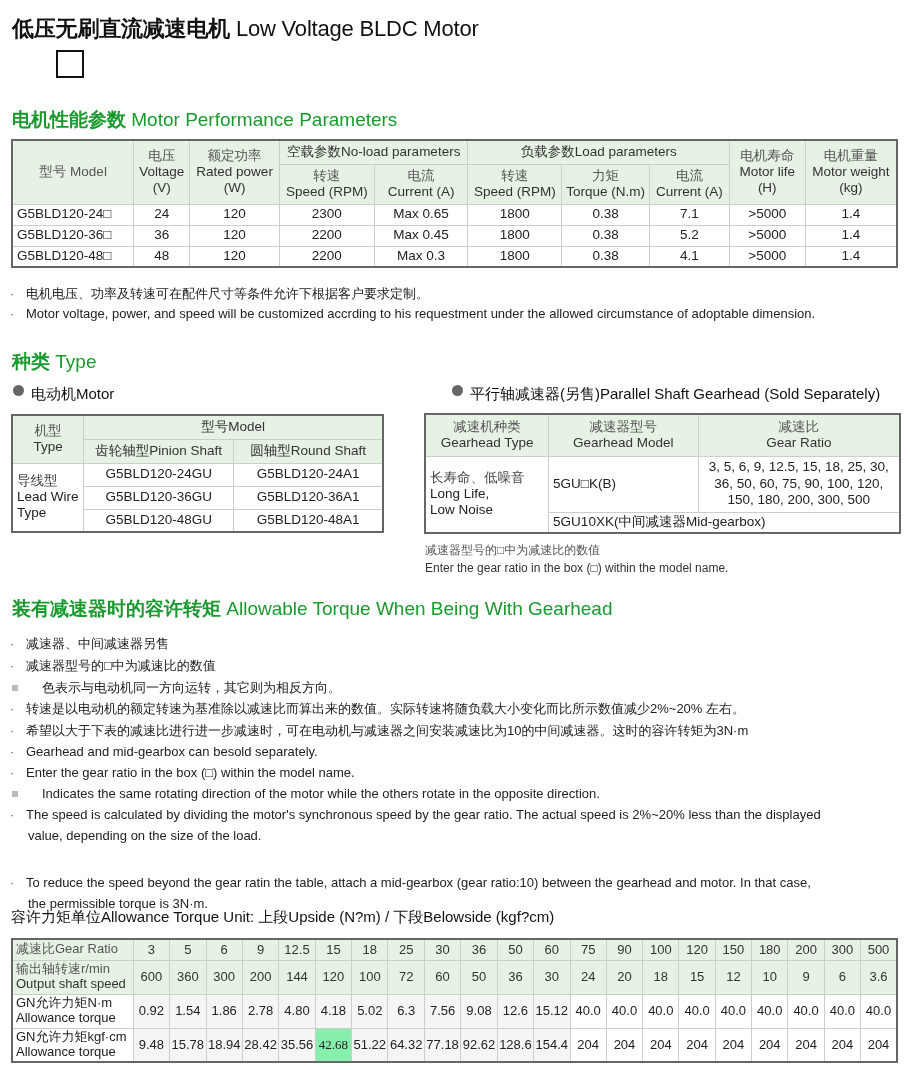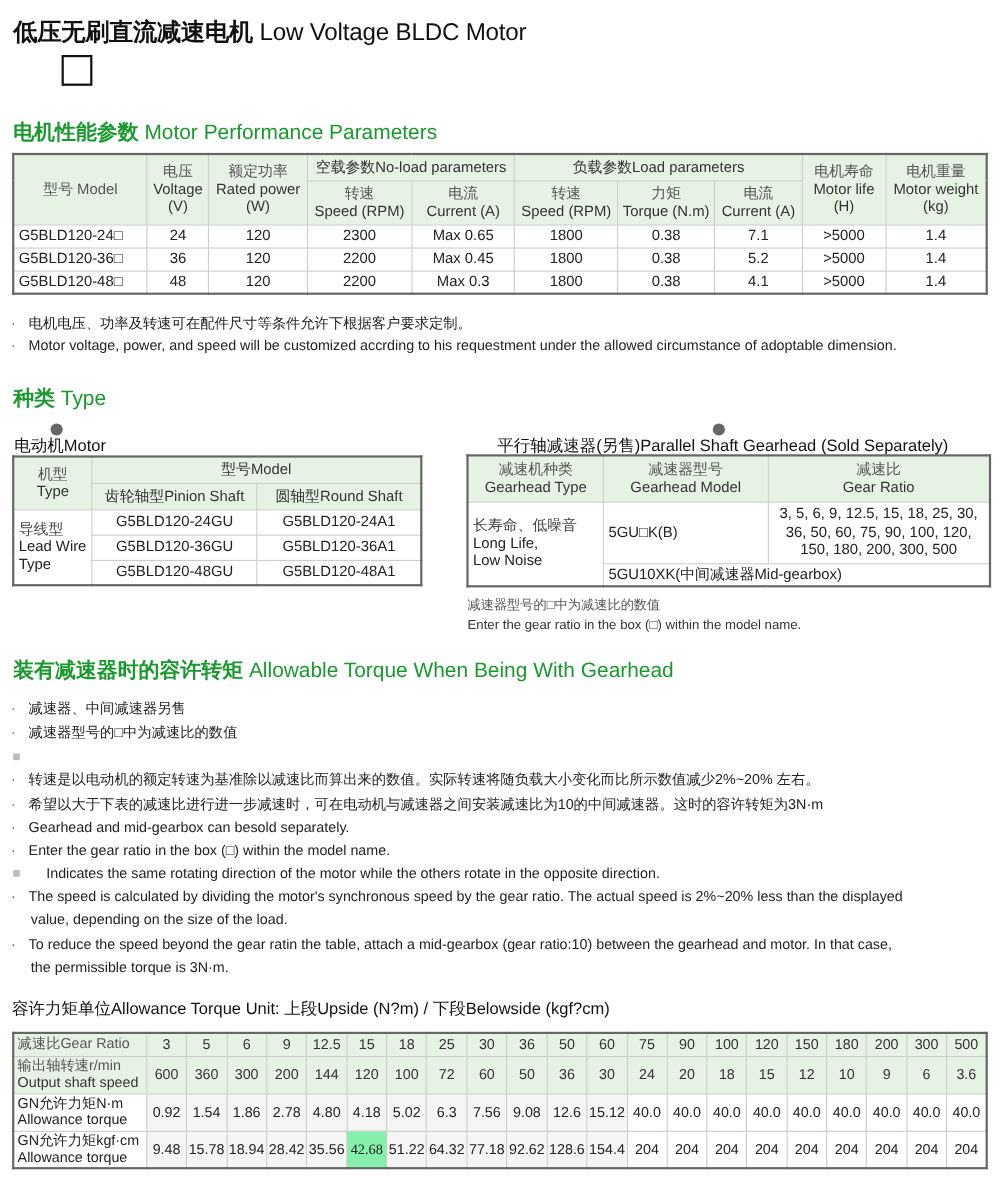--- a/index.html
+++ b/index.html
@@ -13,21 +13,21 @@
   .sec .cn { font-weight: bold; }
   table { border-collapse: collapse; font-size: 13.5px; color: #222; }
   table.outer { border: 2px solid #666; }
   td, th { border: 1px solid #c9cfc9; text-align: center; font-weight: normal; line-height: 1.22; padding: 0 2px; }
   .hd { background: #e6f2e4; color: #333; }
   .hd .cn { color: #555; }
   .body-rows td { height: 21px; }
   .note { font-size: 13px; color: #222; left: 10px; }
   .note .dot { display: inline-block; width: 16px; color: #555; }
   .bullet-sq { display:inline-block; width:6px; height:6px; background:#bbb; margin: 0 10px 2px 2px; vertical-align: middle; }
-  .subhd { font-size: 15px; color: #111; display: flex; align-items: center; flex-direction: column; }
+  .subhd { font-size: 15px; color: #111; display: flex; align-items: flex-start; }
   .subhd .circ { display: inline-block; width: 11px; height: 11px; border-radius: 50%; background: #666; margin-right: 7px; }
   .gr td { height: 21px; font-size: 13px; padding: 0 1px; }
   .gr td.lbl { text-align: left; padding-left: 3px; }
   .gr tr.tall td { height: 34px; }
   .gr .hd td { background: #e6f2e4; }
   .small-note { font-size: 12px; color: #333; }
   .lead { text-align: left; padding-left: 4px; }
 </style>
 </head>
 <body>
@@ -192,28 +192,28 @@
 <div class="abs small-note" style="left:425px; top:561px;">Enter the gear ratio in the box (□) within the model name.</div>
 
 <div class="abs sec" style="left:12px; top:596px;">
   <span class="cn">装有减速器时的容许转矩</span>
   <span>Allowable Torque When Being With Gearhead</span>
 </div>
 
 <div id="torque-notes">
     <div class="abs note" style="top: 633px; line-height: 21px;"><span class="dot">·</span><span>减速器、中间减速器另售</span></div>
     <div class="abs note" style="top: 655px; line-height: 21px;"><span class="dot">·</span><span>减速器型号的□中为减速比的数值</span></div>
-    <div class="abs note" style="top: 677px; line-height: 21px;"><span class="bullet-sq" style="margin-right: 24px;"></span></div>
+    <div class="abs note" style="top: 677px; line-height: 21px;"><span class="bullet-sq" style="margin-right: 24px;"></span><span>色表示与电动机同一方向运转，其它则为相反方向。</span></div>
     <div class="abs note" style="top: 698px; line-height: 21px;"><span class="dot">·</span><span>转速是以电动机的额定转速为基准除以减速比而算出来的数值。实际转速将随负载大小变化而比所示数值减少2%~20%  左右。</span></div>
     <div class="abs note" style="top: 720px; line-height: 21px;"><span class="dot">·</span><span>希望以大于下表的减速比进行进一步减速时，可在电动机与减速器之间安装减速比为10的中间减速器。这时的容许转矩为3N·m</span></div>
     <div class="abs note" style="top: 741px; line-height: 21px;"><span class="dot">·</span><span>Gearhead and mid-gearbox can besold separately.</span></div>
     <div class="abs note" style="top: 762px; line-height: 21px;"><span class="dot">·</span><span>Enter the gear ratio in the box (□) within the model name.</span></div>
     <div class="abs note" style="top: 783px; line-height: 21px;"><span class="bullet-sq" style="margin-right: 24px;"></span><span>Indicates the same rotating direction of the motor while the others rotate in the opposite direction.</span></div>
     <div class="abs note" style="top: 804px; line-height: 21px;"><span class="dot">·</span><span>The speed is calculated by dividing the motor's synchronous speed by the gear ratio. The actual speed is 2%~20% less than the displayed</span><div style="padding-left: 18px;">value, depending on the size of the load.</div></div>
-    <div class="abs note" style="top: 848px; line-height: 21px;"><span class="dot">·</span><span>To reduce the speed beyond the gear ratin the table, attach a mid-gearbox (gear ratio:10) between the gearhead and motor. In that case,</span><div style="padding-left: 18px;">the permissible torque is 3N·m.</div></div>
+    <div class="abs note" style="top: 872px; line-height: 21px;"><span class="dot">·</span><span>To reduce the speed beyond the gear ratin the table, attach a mid-gearbox (gear ratio:10) between the gearhead and motor. In that case,</span><div style="padding-left: 18px;">the permissible torque is 3N·m.</div></div>
   </div>
 
 <div class="abs" style="left:11px; top:908px; font-size:15px; color:#111;">容许力矩单位Allowance Torque Unit: 上段Upside (N?m) / 下段Belowside (kgf?cm)</div>
 
 <table class="abs outer gr" style="left:11px; top:938px; width:887px;">
   <colgroup id="gr-cols">
       <col style="width: 122px;">
       <col style="width: 36.4286px;">
       <col style="width: 36.4286px;">
       <col style="width: 36.4286px;">

